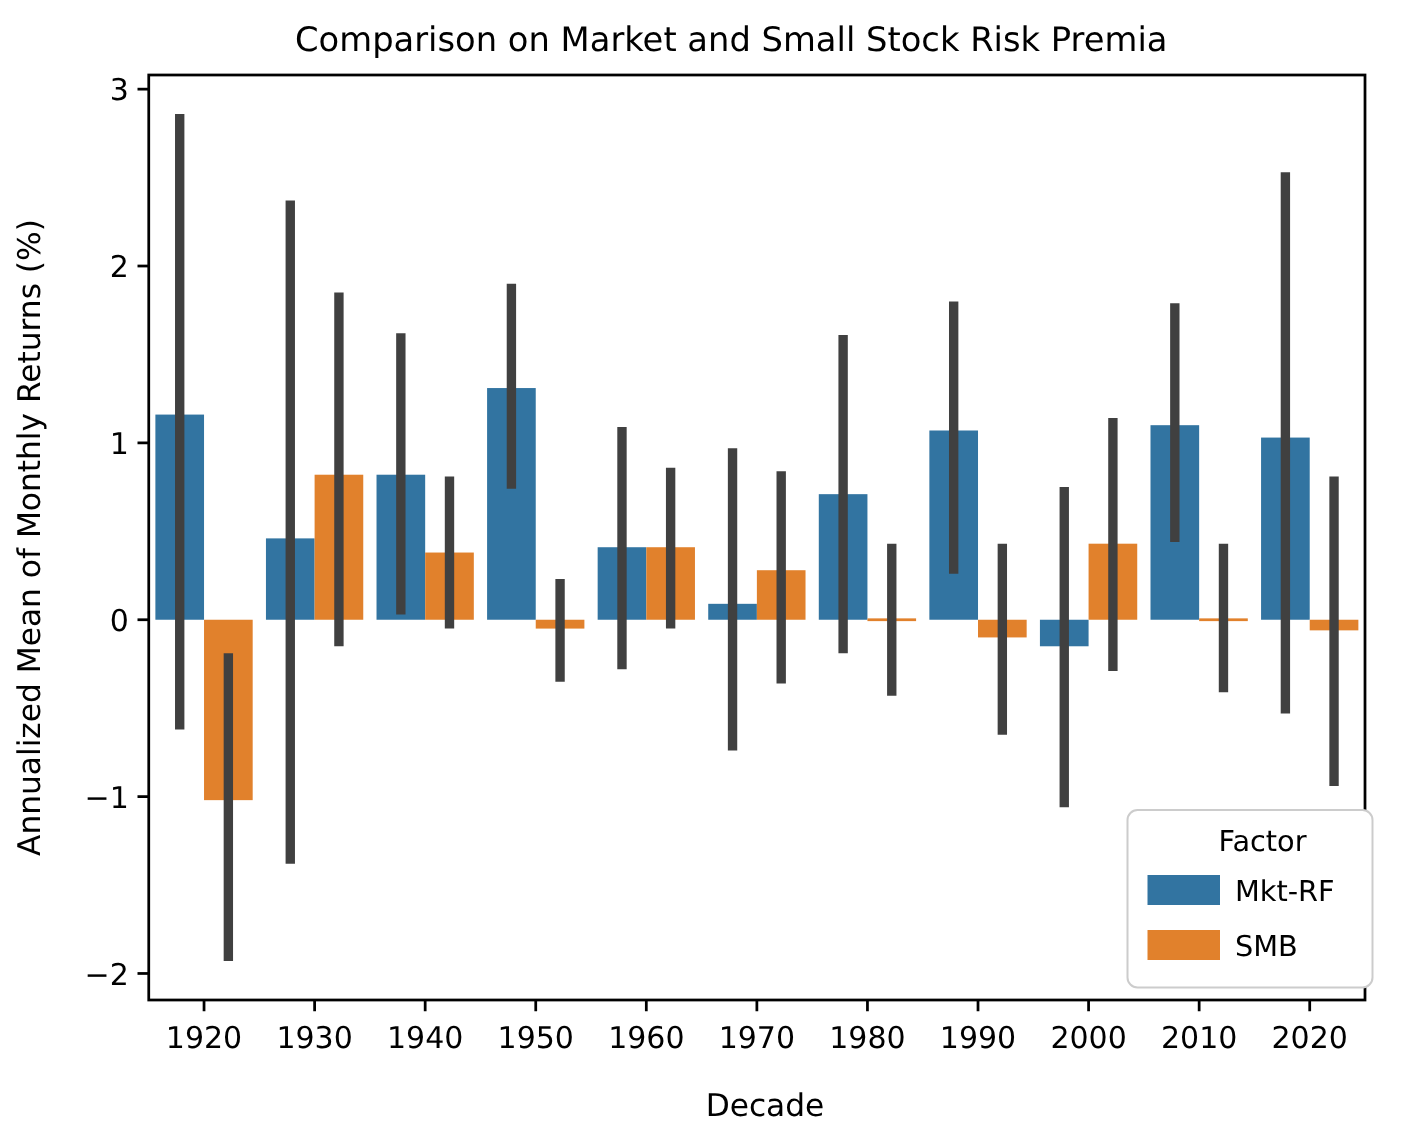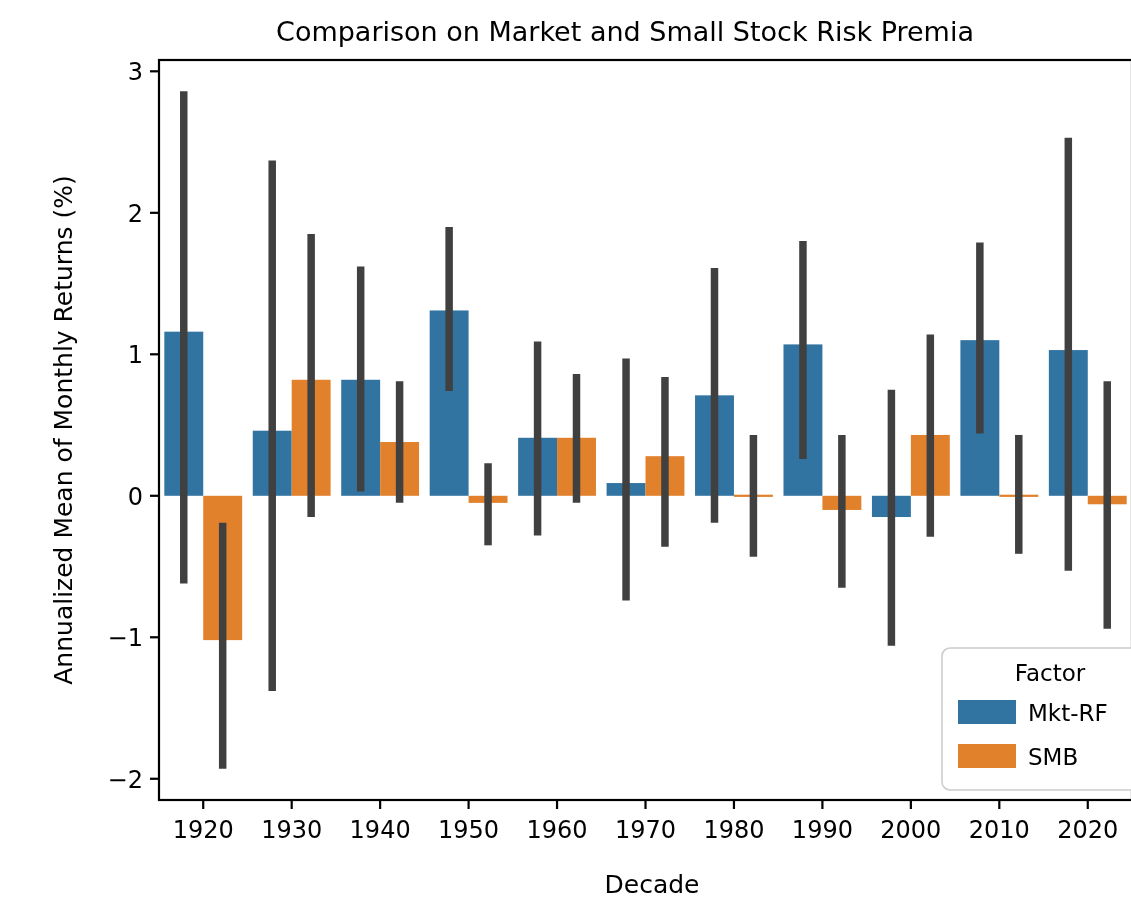--- a/index.html
+++ b/index.html
@@ -10,21 +10,20 @@
   body {
     width: 1131px;
     height: 908px;
     font-family: "DejaVu Sans", sans-serif;
     overflow: hidden;
   }
   #figure {
     position: relative;
     width: 967px;
     height: 908px;
-    margin-left: 40px;
   }
   svg.chart-svg {
     display: block;
     width: 1131px;
     height: 908px;
   }
   .chart-title {
     font-family: "DejaVu Sans", sans-serif;
     font-size: 27px;
     fill: #000000;

